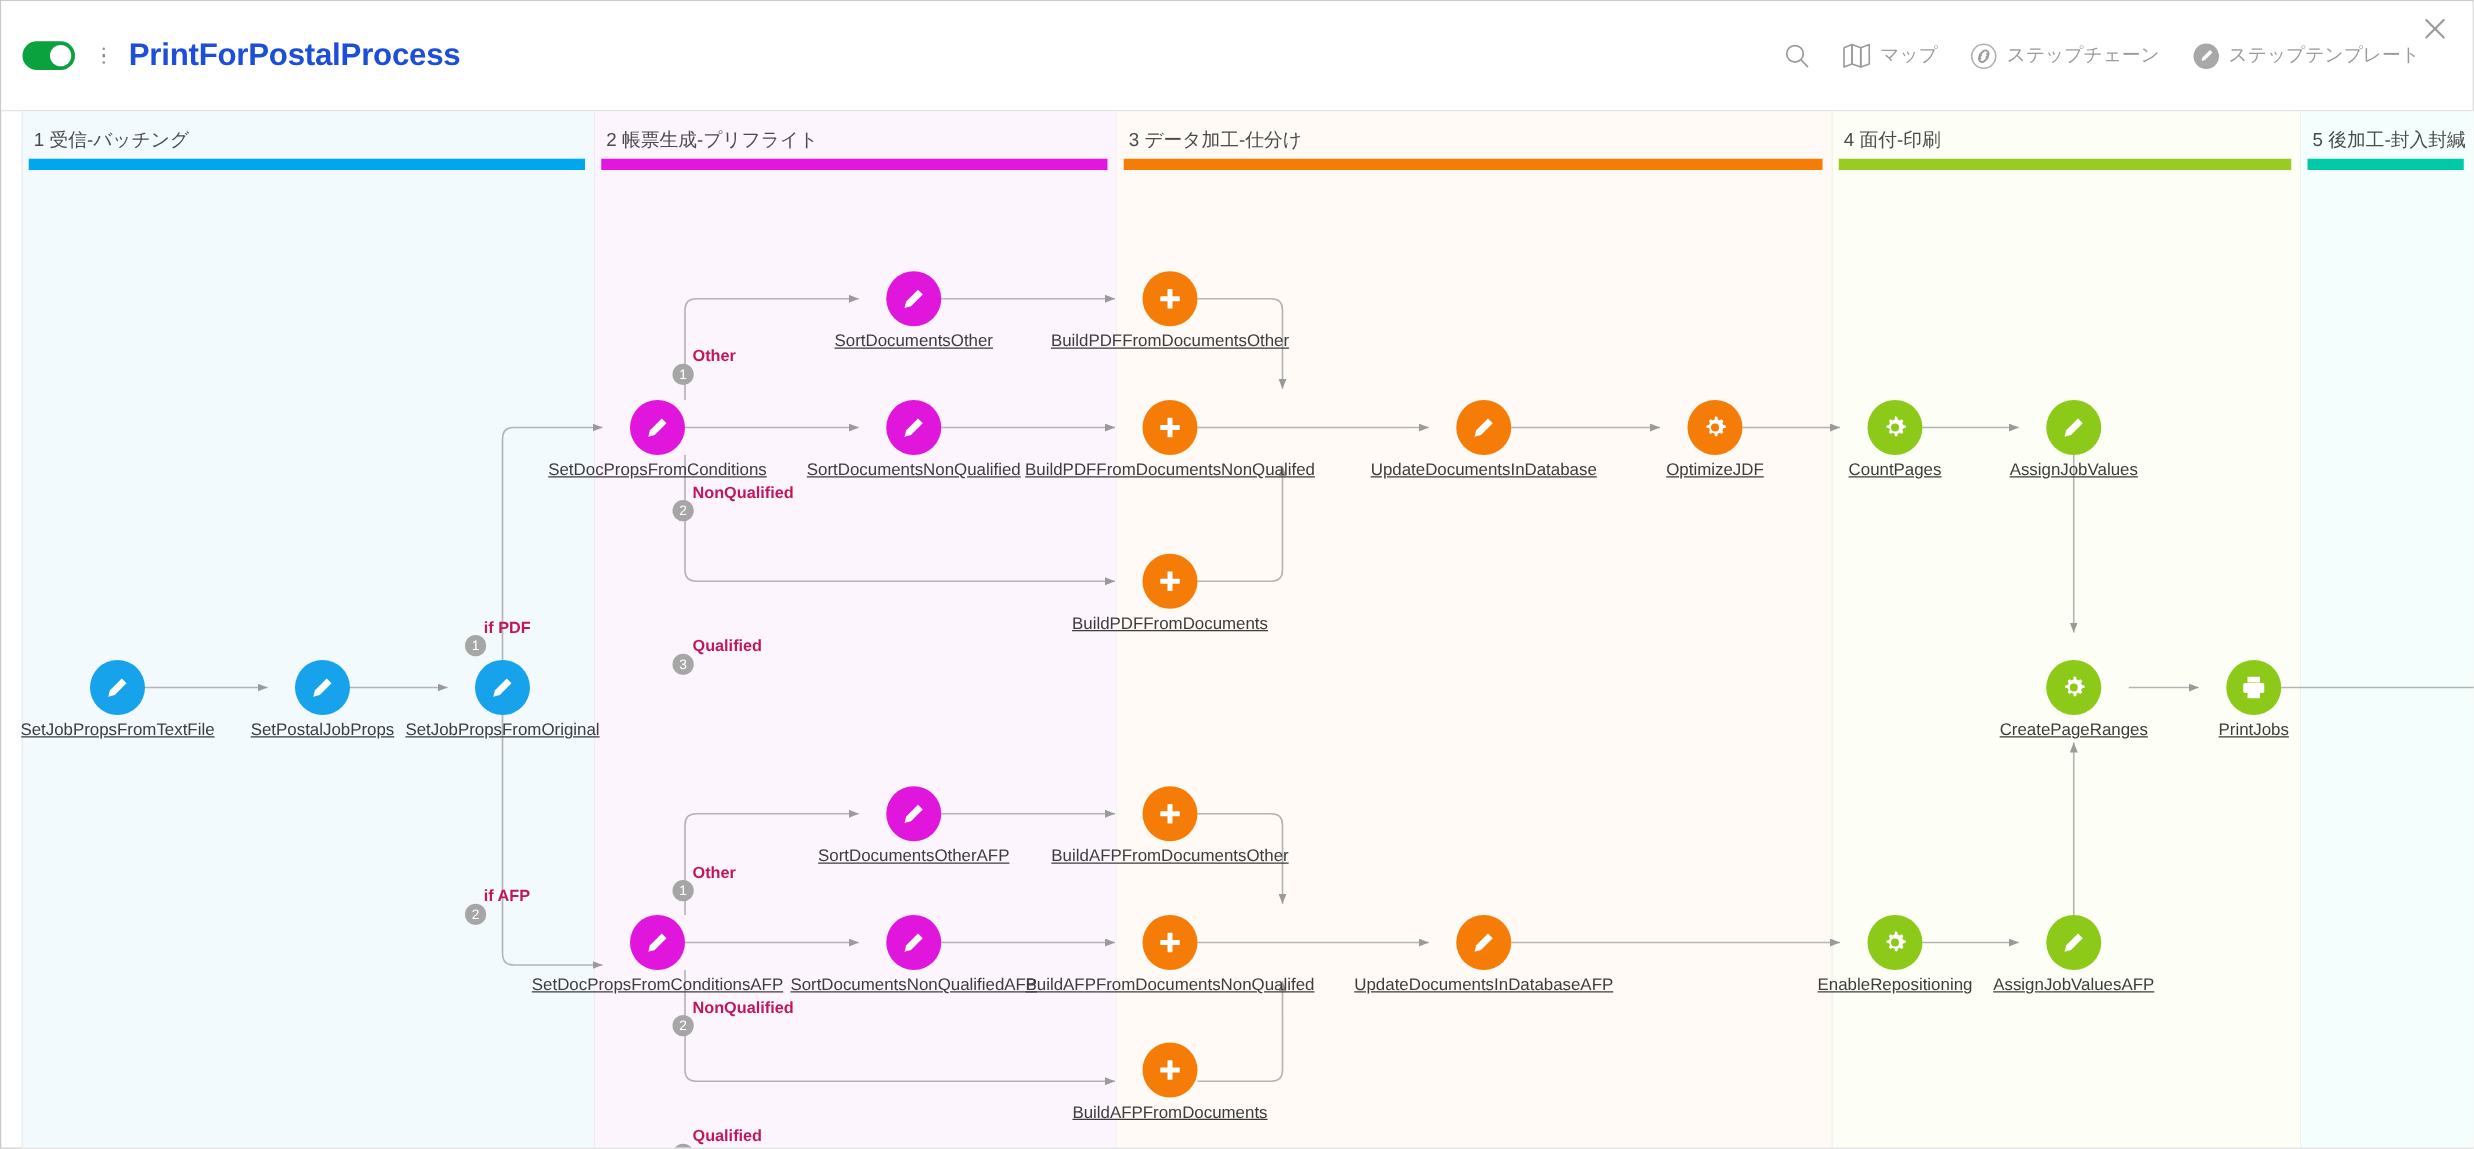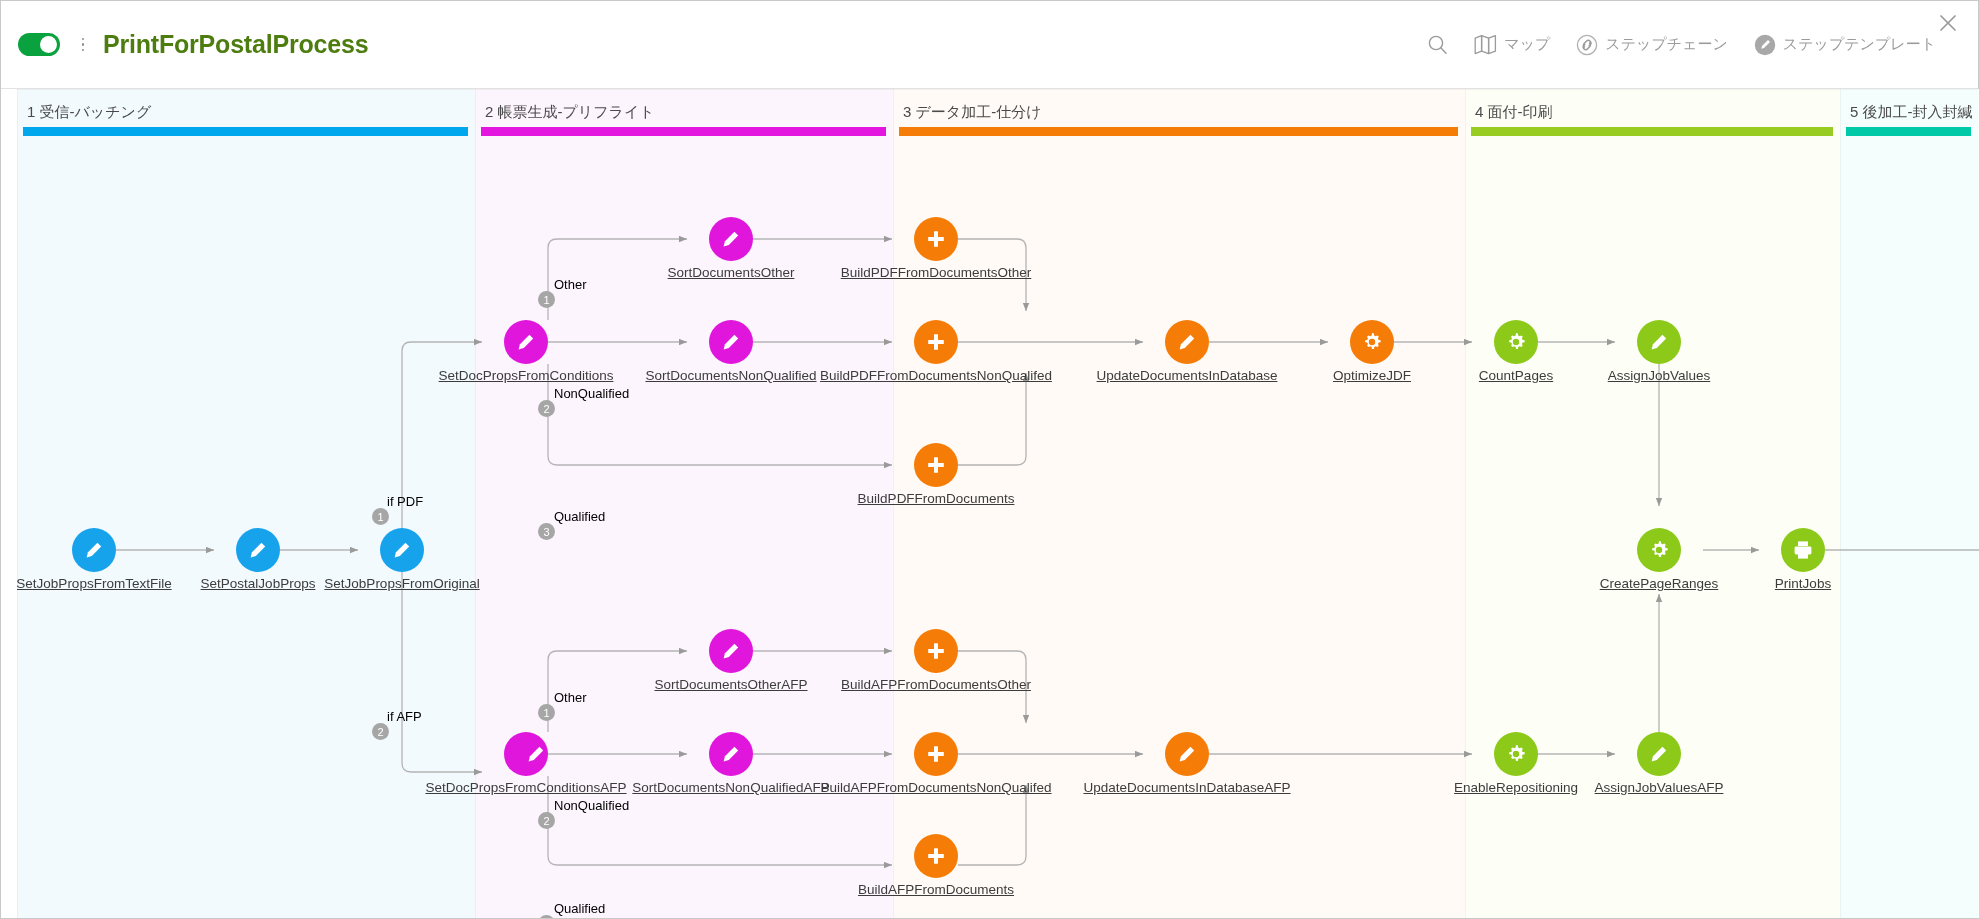--- a/index.html
+++ b/index.html
@@ -37,21 +37,21 @@
   }
 
   .kebab {
     width: 22px; height: 30px; margin-left: 12px;
     display: flex; flex-direction: column; align-items: center;
     justify-content: center; gap: 3px; cursor: pointer; flex: none;
   }
   .kebab i { width: 2.5px; height: 2.5px; border-radius: 50%; background: #8c8c8c; display: block; }
 
   #proc-title {
-    font-size: 25px; font-weight: bold; color: #4d7c0f;
+    font-size: 25px; font-weight: bold; color: #1d4ed8;
     margin-left: 9px; letter-spacing: -0.2px; white-space: nowrap;
   }
 
   .hdr-right {
     margin-left: auto; display: flex; align-items: center;
     gap: 26px; padding-right: 42px; height: 100%;
   }
   .hdr-btn {
     display: flex; align-items: center; gap: 7px;
     color: #9b9b9b; font-size: 15px; cursor: pointer; white-space: nowrap;
@@ -108,22 +108,22 @@
   .c-green   { background: #8cc919; }
 
   
   .badge {
     position: absolute; width: 17px; height: 17px; border-radius: 50%;
     background: #a6a6a6; color: #fff; font-size: 11px;
     display: flex; align-items: center; justify-content: center;
     z-index: 6; font-family: "Liberation Sans", sans-serif;
   }
   .port-label {
-    position: absolute; font-size: 13px; color: #000000;
-    white-space: nowrap; z-index: 6;
+    position: absolute; font-size: 13px; color: #be185d;
+    white-space: nowrap; z-index: 6; font-weight: bold;
   }
 </style>
 </head>
 <body>
 
 <div id="app">
 
   <div id="header">
     <div class="hdr-left">
       <div class="toggle"></div>
@@ -403,21 +403,21 @@
         <div class="node c-green" style="left: 1764px; top: 439px;">
           <span>
             <svg width="24" height="24" viewBox="0 0 24 24">
               <rect x="7" y="3.4" width="10" height="4.6" fill="#fff"></rect>
               <rect x="3.6" y="8.4" width="16.8" height="8.0" rx="1.4" fill="#fff"></rect>
               <rect x="7" y="14.2" width="10" height="6.4" fill="#fff"></rect>
             </svg>
           </span>
           <div class="node-label">PrintJobs</div>
         </div>
-        <div class="node c-magenta" style="left: 487px; top: 643px; justify-content: flex-end;">
+        <div class="node c-magenta" style="left: 487px; top: 643px;">
           <span>
             <svg width="24" height="24" viewBox="0 0 24 24">
               <path d="M4.6 19.4 L6.0 14.2 L15.4 4.8 L19.2 8.6 L9.8 18.0 Z" fill="#fff"></path>
             </svg>
           </span>
           <div class="node-label">SetDocPropsFromConditionsAFP</div>
         </div>
         <div class="node c-magenta" style="left: 692px; top: 540px;">
           <span>
             <svg width="24" height="24" viewBox="0 0 24 24">

